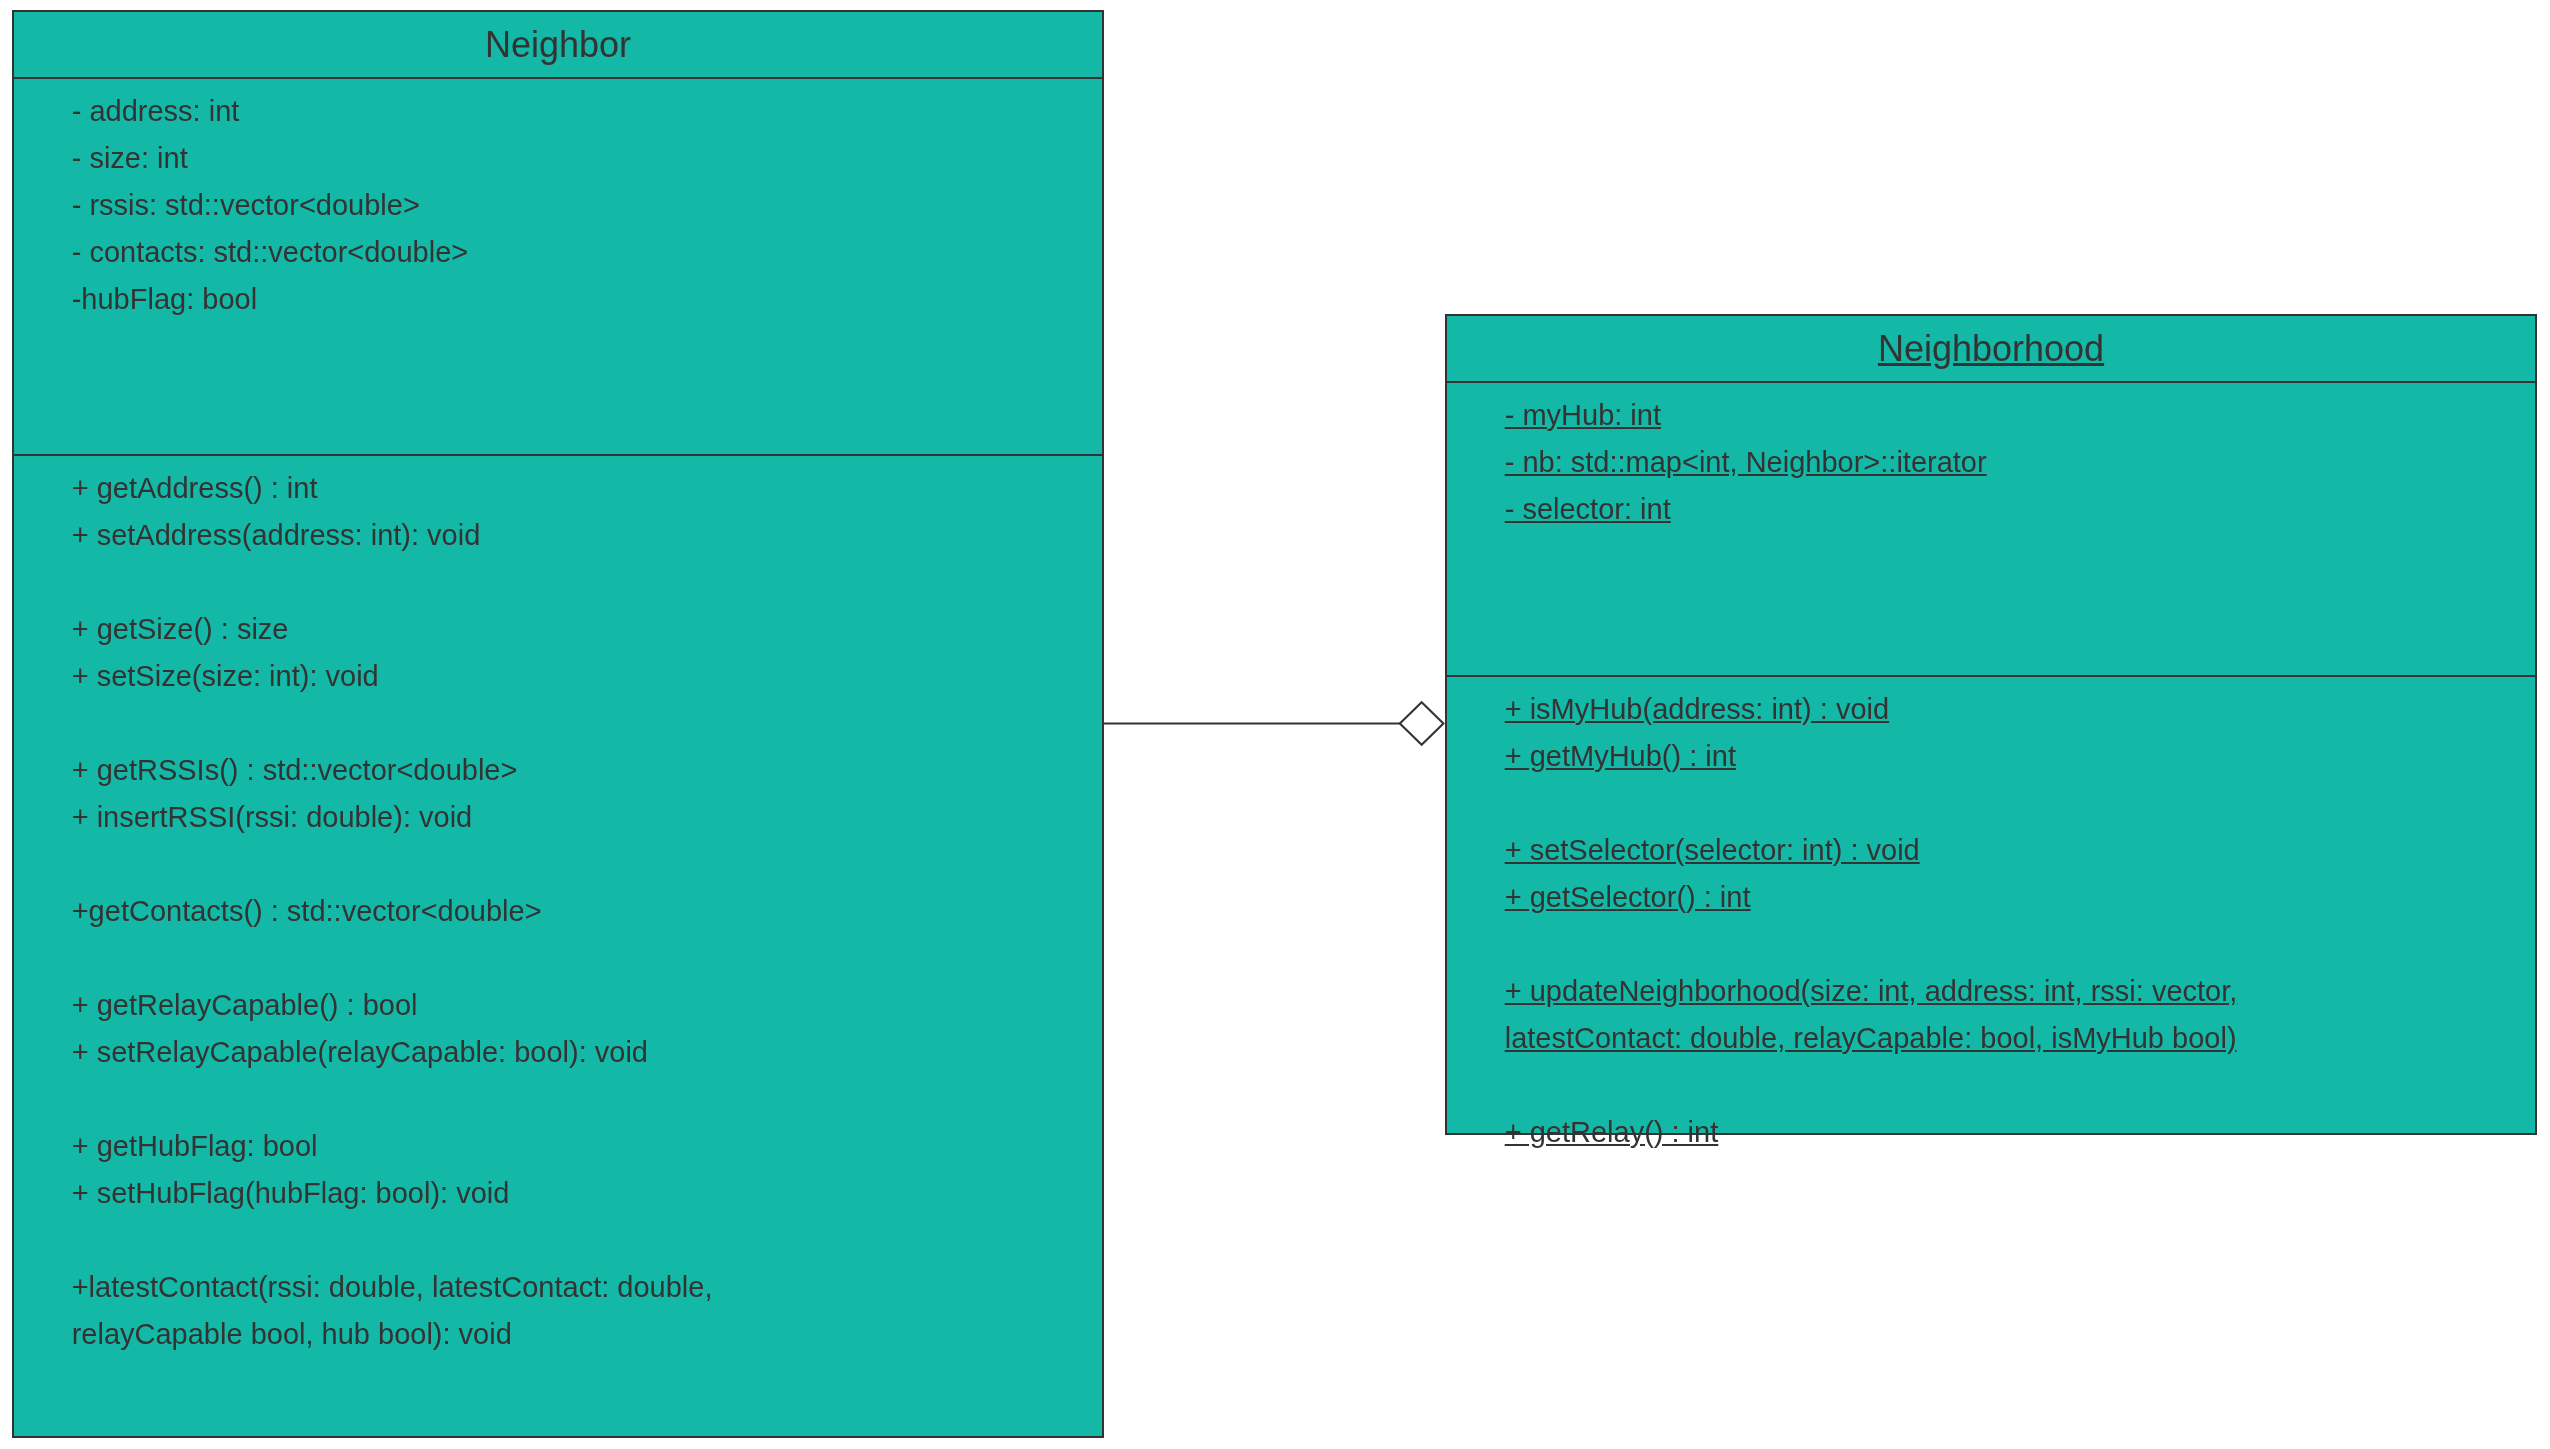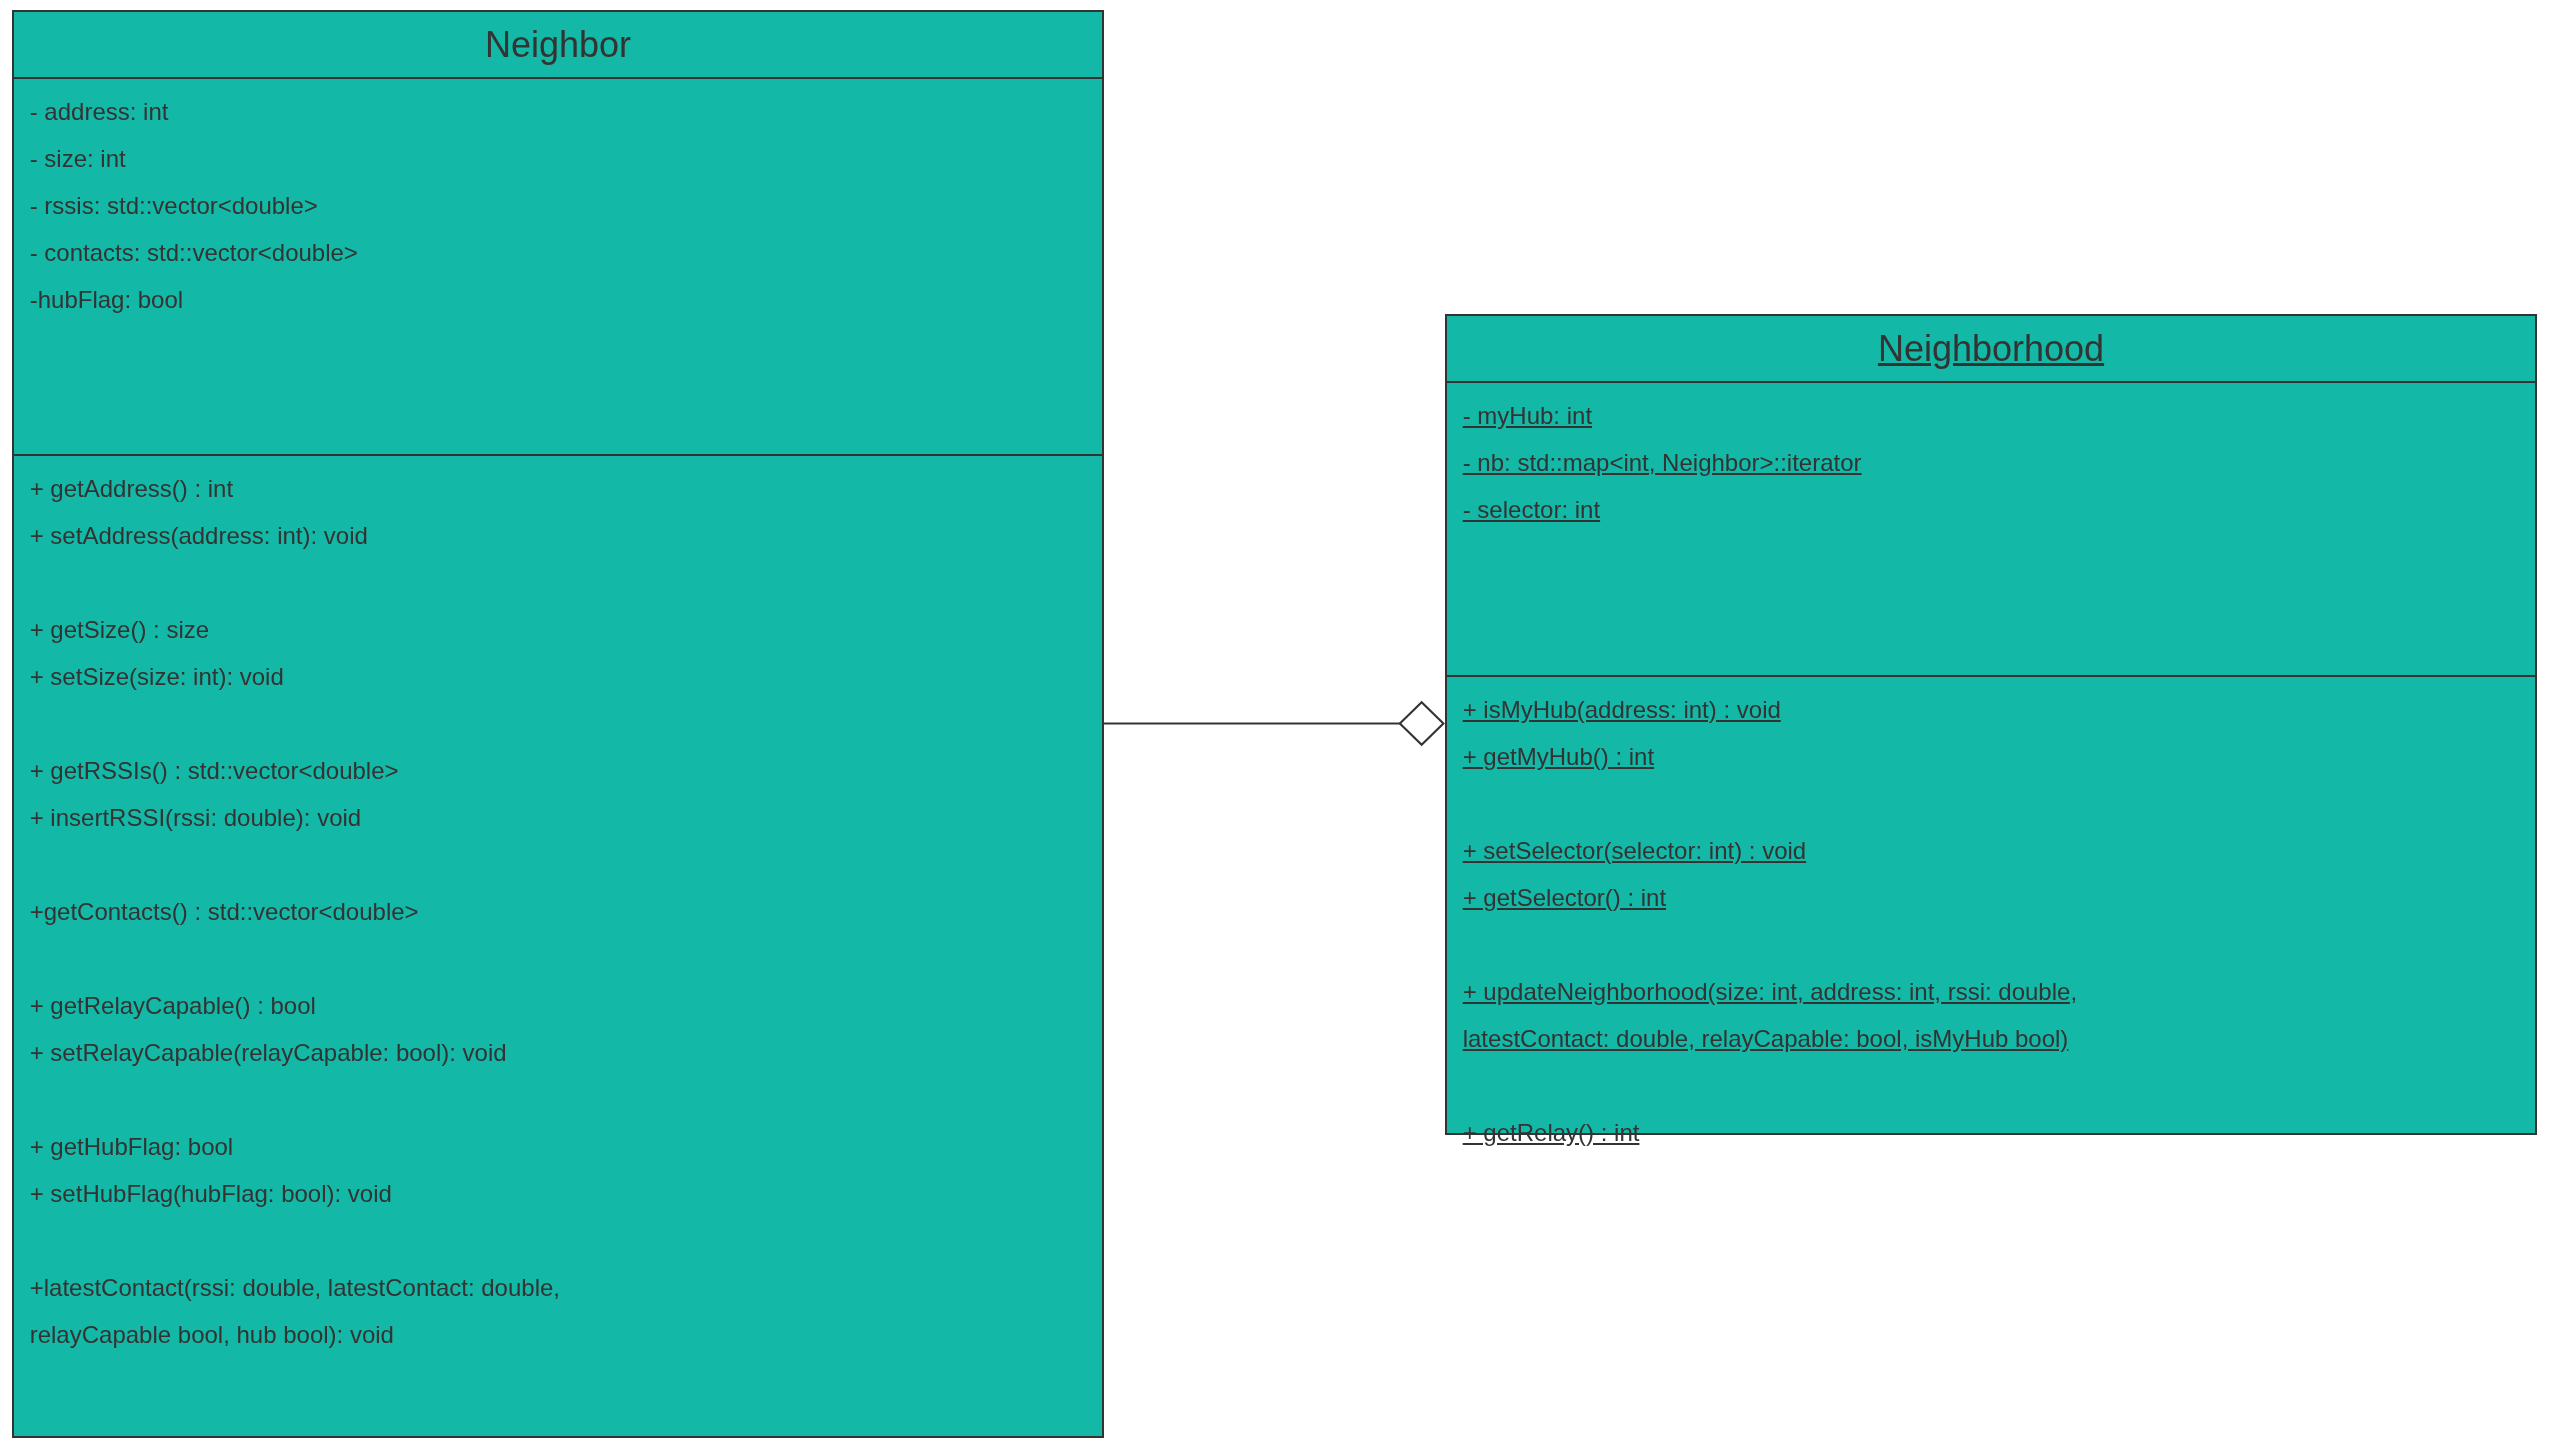--- a/index.html
+++ b/index.html
@@ -27,24 +27,25 @@
   }
   .uml-attrs {
     border-bottom: 2.4px solid #333333;
     padding: 8.5px 15.7px 0 15.7px;
     box-sizing: border-box;
   }
   #class-neighbor .uml-attrs { height: 377px; }
   #class-neighborhood .uml-attrs { height: 294px; }
   .uml-methods { padding: 8.5px 15.7px 0 15.7px; }
   .uml-line {
-    font-size: 24px;
+    font-size: 29px;
     line-height: 47px;
     min-height: 47px;
     white-space: pre;
+    margin-left: 42px;
   }
   #connector-svg {
     position: absolute; left: 0; top: 0;
     width: 2550px; height: 1450px;
     pointer-events: none;
   }
 </style>
 </head>
 <body>
 
@@ -87,21 +88,21 @@
       <div class="uml-line">- nb: std::map&lt;int, Neighbor&gt;::iterator</div>
       <div class="uml-line">- selector: int</div>
     </div>
   <div class="uml-methods">
       <div class="uml-line">+ isMyHub(address: int) : void</div>
       <div class="uml-line">+ getMyHub() : int</div>
       <div class="uml-line"></div>
       <div class="uml-line">+ setSelector(selector: int) : void</div>
       <div class="uml-line">+ getSelector() : int</div>
       <div class="uml-line"></div>
-      <div class="uml-line">+ updateNeighborhood(size: int, address: int, rssi: double,</div>
+      <div class="uml-line">+ updateNeighborhood(size: int, address: int, rssi: vector,</div>
       <div class="uml-line">latestContact: double, relayCapable: bool, isMyHub bool)</div>
       <div class="uml-line"></div>
       <div class="uml-line">+ getRelay() : int</div>
     </div>
 </div>
 
 <svg id="connector-svg" viewBox="0 0 4217 2397">
   <line x1="1823" y1="1196" x2="2316" y2="1196" stroke="#333333" stroke-width="3"></line>
   <polygon points="2315,1196 2351,1161 2387,1196 2351,1231" fill="#ffffff" stroke="#333333" stroke-width="3.5" stroke-linejoin="miter"></polygon>
 </svg>

